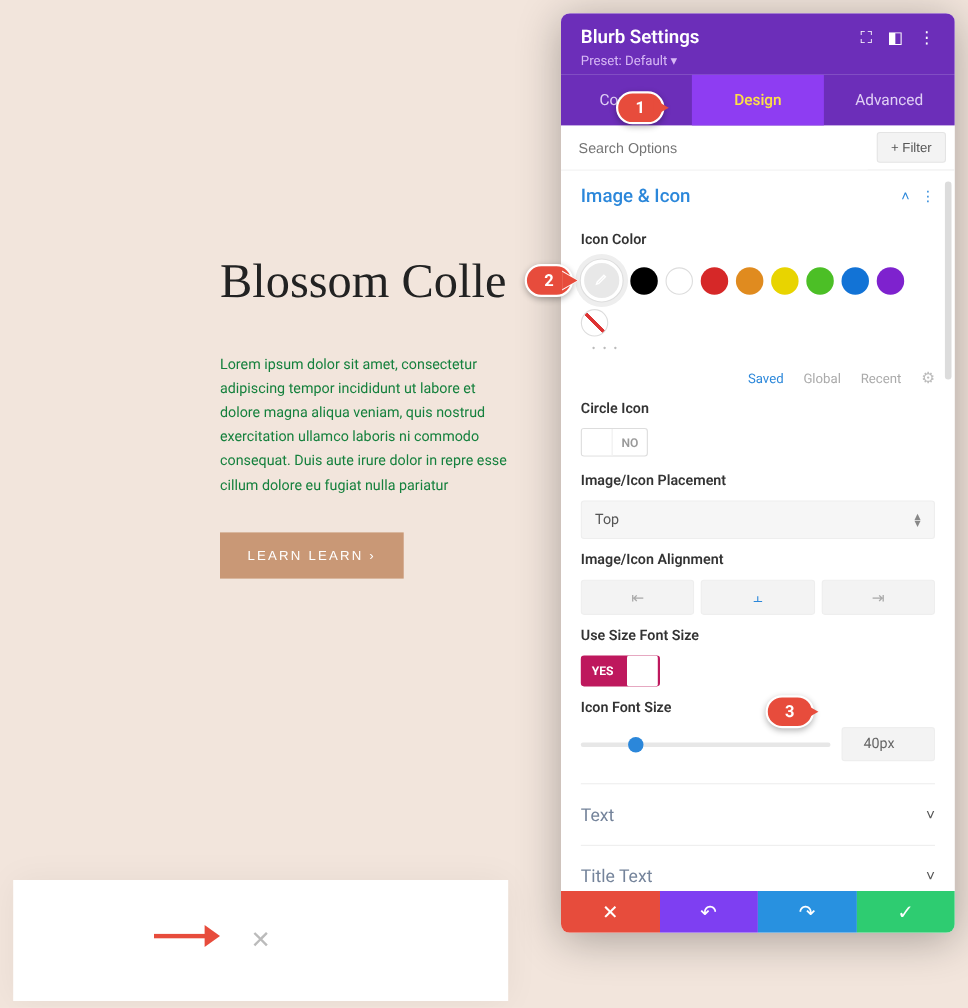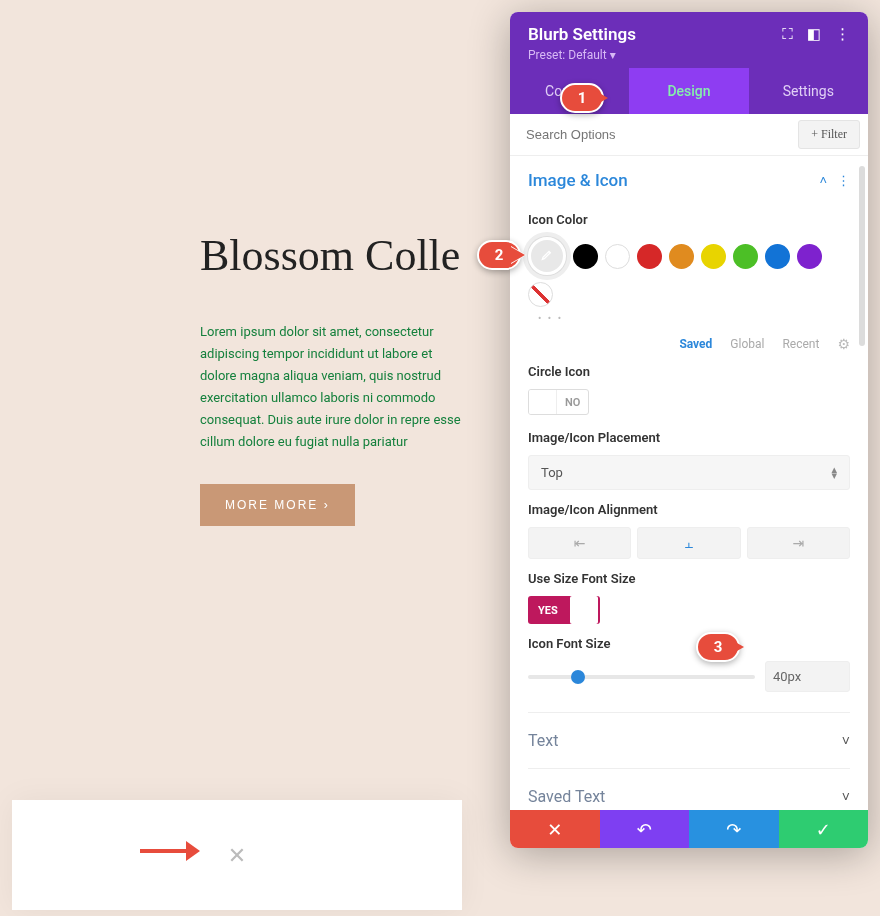--- a/index.html
+++ b/index.html
@@ -98,21 +98,21 @@
   .tab {
     flex: 1;
     text-align: center;
     padding: 15px 0;
     font-size: 14px;
     color: #e0cff5;
     cursor: pointer;
   }
   .tab.active {
     background: #8e3df2;
-    color: #86efac;
+    color: #fde047;
     font-weight: 500;
   }
 
   .search-row {
     display: flex;
     align-items: center;
     border-bottom: 1px solid #eee;
   }
   .search-input {
     flex: 1;
@@ -124,21 +124,20 @@
   }
   .filter-btn {
     background: #f3f3f3;
     border: 1px solid #e4e4e4;
     color: #555;
     font-size: 12px;
     padding: 6px 12px;
     margin: 6px 8px;
     border-radius: 3px;
     cursor: pointer;
-    font-family: Liberation Serif, serif;
   }
 
   .panel-body {
     flex: 1;
     overflow: hidden;
     padding: 0 18px;
     position: relative;
   }
   .scrollbar {
     position: absolute;
@@ -207,21 +206,21 @@
 
   .color-tabs {
     display: flex;
     gap: 18px;
     justify-content: flex-end;
     font-size: 12px;
     color: #aaa;
     margin-top: 12px;
     align-items: center;
   }
-  .color-tabs .active { color: #2b87da; font-weight:700;text-align:center; }
+  .color-tabs .active { color: #2b87da; font-weight:400;text-align:center; }
   .color-tabs .gear { color:#bbb; font-size:14px; }
 
   .toggle-no {
     display:inline-flex; align-items:center;
     border:1px solid #ddd;
     border-radius:3px;
     overflow:hidden;
     height:26px;
   }
   .toggle-no .knob { width:28px; height:100%; background:#fff; border-right:1px solid #eee;}
@@ -286,21 +285,21 @@
     width:14px;height:14px;
     background:#2b87da;
     border-radius:50%;
     transform:translate(-50%,-50%);
   }
   .slider-val {
     width:85px;
     background:#f3f3f3;
     border:1px solid #eee;
     border-radius:3px;
-    padding:7px 7px;
+    padding:7px 19px;
     font-size:13px;
     color:#666;
   }
 
   .collapsed-section {
     display:flex;
     justify-content:space-between;
     align-items:center;
     padding:18px 0;
     border-top:1px solid #eee;
@@ -385,21 +384,21 @@
     border:10px solid transparent;
     border-left:14px solid #e74c3c;
   }
 </style>
 </head>
 <body>
 
 <div class="preview">
   <h1>Blossom Colle</h1>
   <p>Lorem ipsum dolor sit amet, consectetur adipiscing tempor incididunt ut labore et dolore magna aliqua veniam, quis nostrud exercitation ullamco laboris ni commodo consequat. Duis aute irure dolor in repre esse cillum dolore eu fugiat nulla pariatur</p>
-  <button class="learn-more">MORE MORE   ›</button>
+  <button class="learn-more">LEARN LEARN   ›</button>
 </div>
 <div class="thumb-card">
   <span>✕</span>
 </div>
 <div class="arrow-annot"></div>
 
 <div class="panel">
   <div class="panel-header">
     <div class="title-row">
       <h2>Blurb Settings</h2>
@@ -407,21 +406,21 @@
         <span>⛶</span>
         <span>◧</span>
         <span>⋮</span>
       </div>
     </div>
     <div class="preset">Preset: Default ▾</div>
   </div>
   <div class="tabs">
     <div class="tab">Content</div>
     <div class="tab active">Design</div>
-    <div class="tab">Settings</div>
+    <div class="tab">Advanced</div>
   </div>
 
   <div class="search-row">
     <input class="search-input" placeholder="Search Options" style="">
     <button class="filter-btn">+  Filter</button>
   </div>
 
   <div class="panel-body">
     <div class="scrollbar"></div>
 
@@ -494,21 +493,21 @@
       <div class="slider-val">40px</div>
     </div>
 
     <div style="height:20px"></div>
 
     <div class="collapsed-section">
       <span>Text</span>
       <span class="chev">˅</span>
     </div>
     <div class="collapsed-section">
-      <span>Saved Text</span>
+      <span>Title Text</span>
       <span class="chev">˅</span>
     </div>
     <div class="collapsed-section">
       <span>Body Text</span>
       <span class="chev">˅</span>
     </div>
   </div>
 
   <div class="panel-footer">
     <div class="footer-btn fb-cancel">✕</div>

